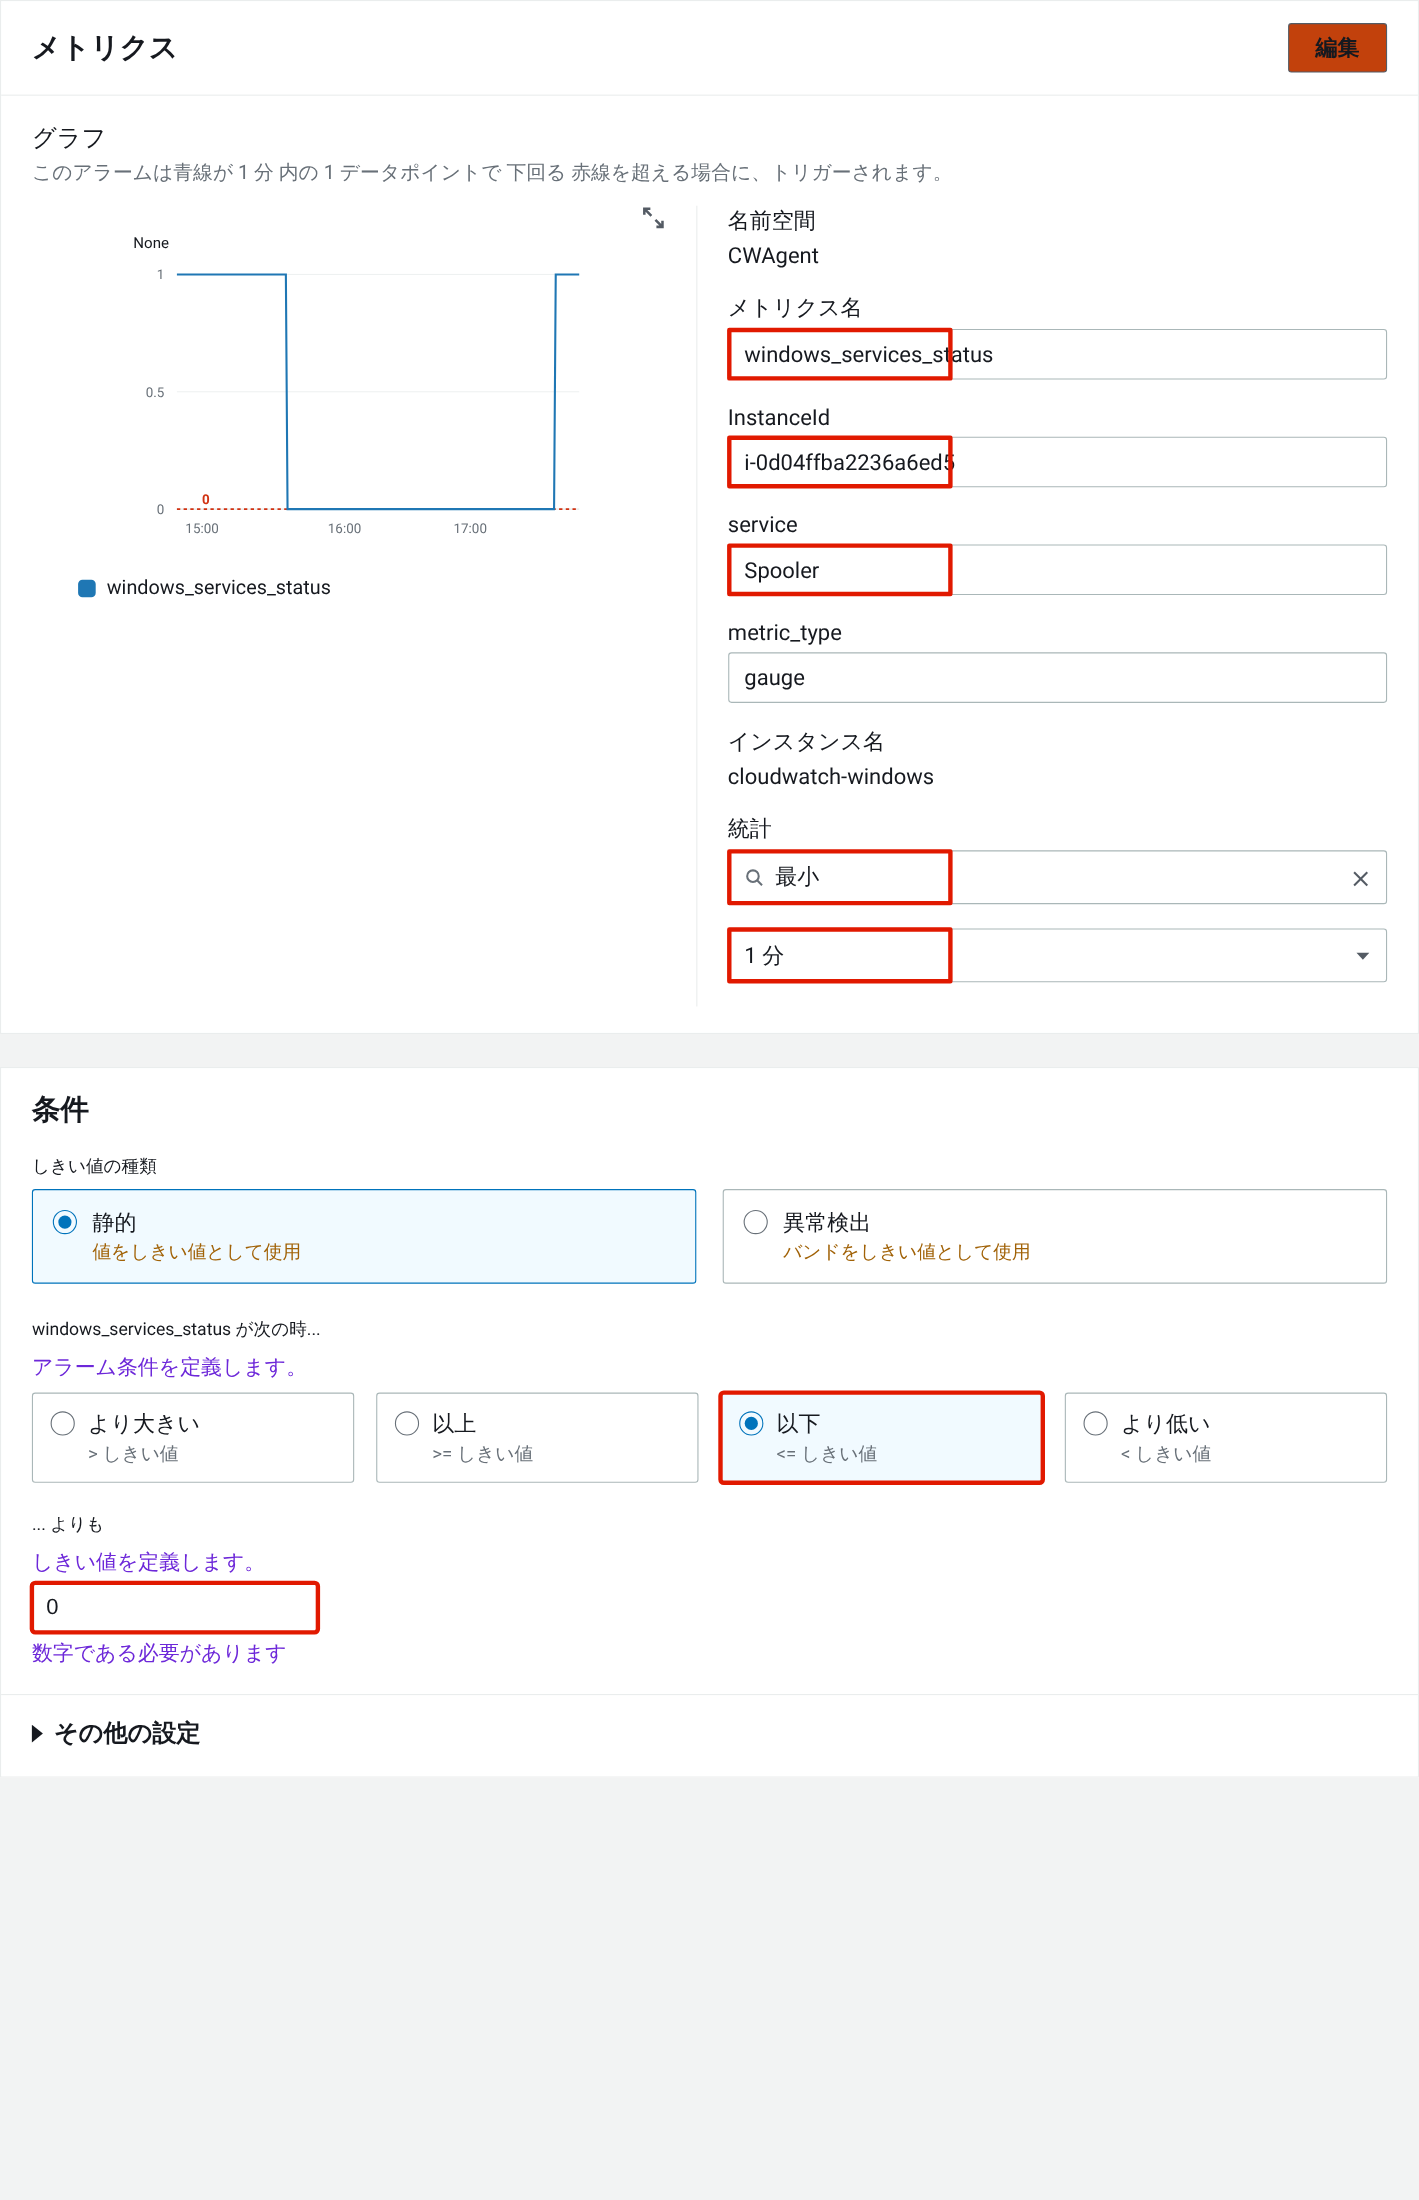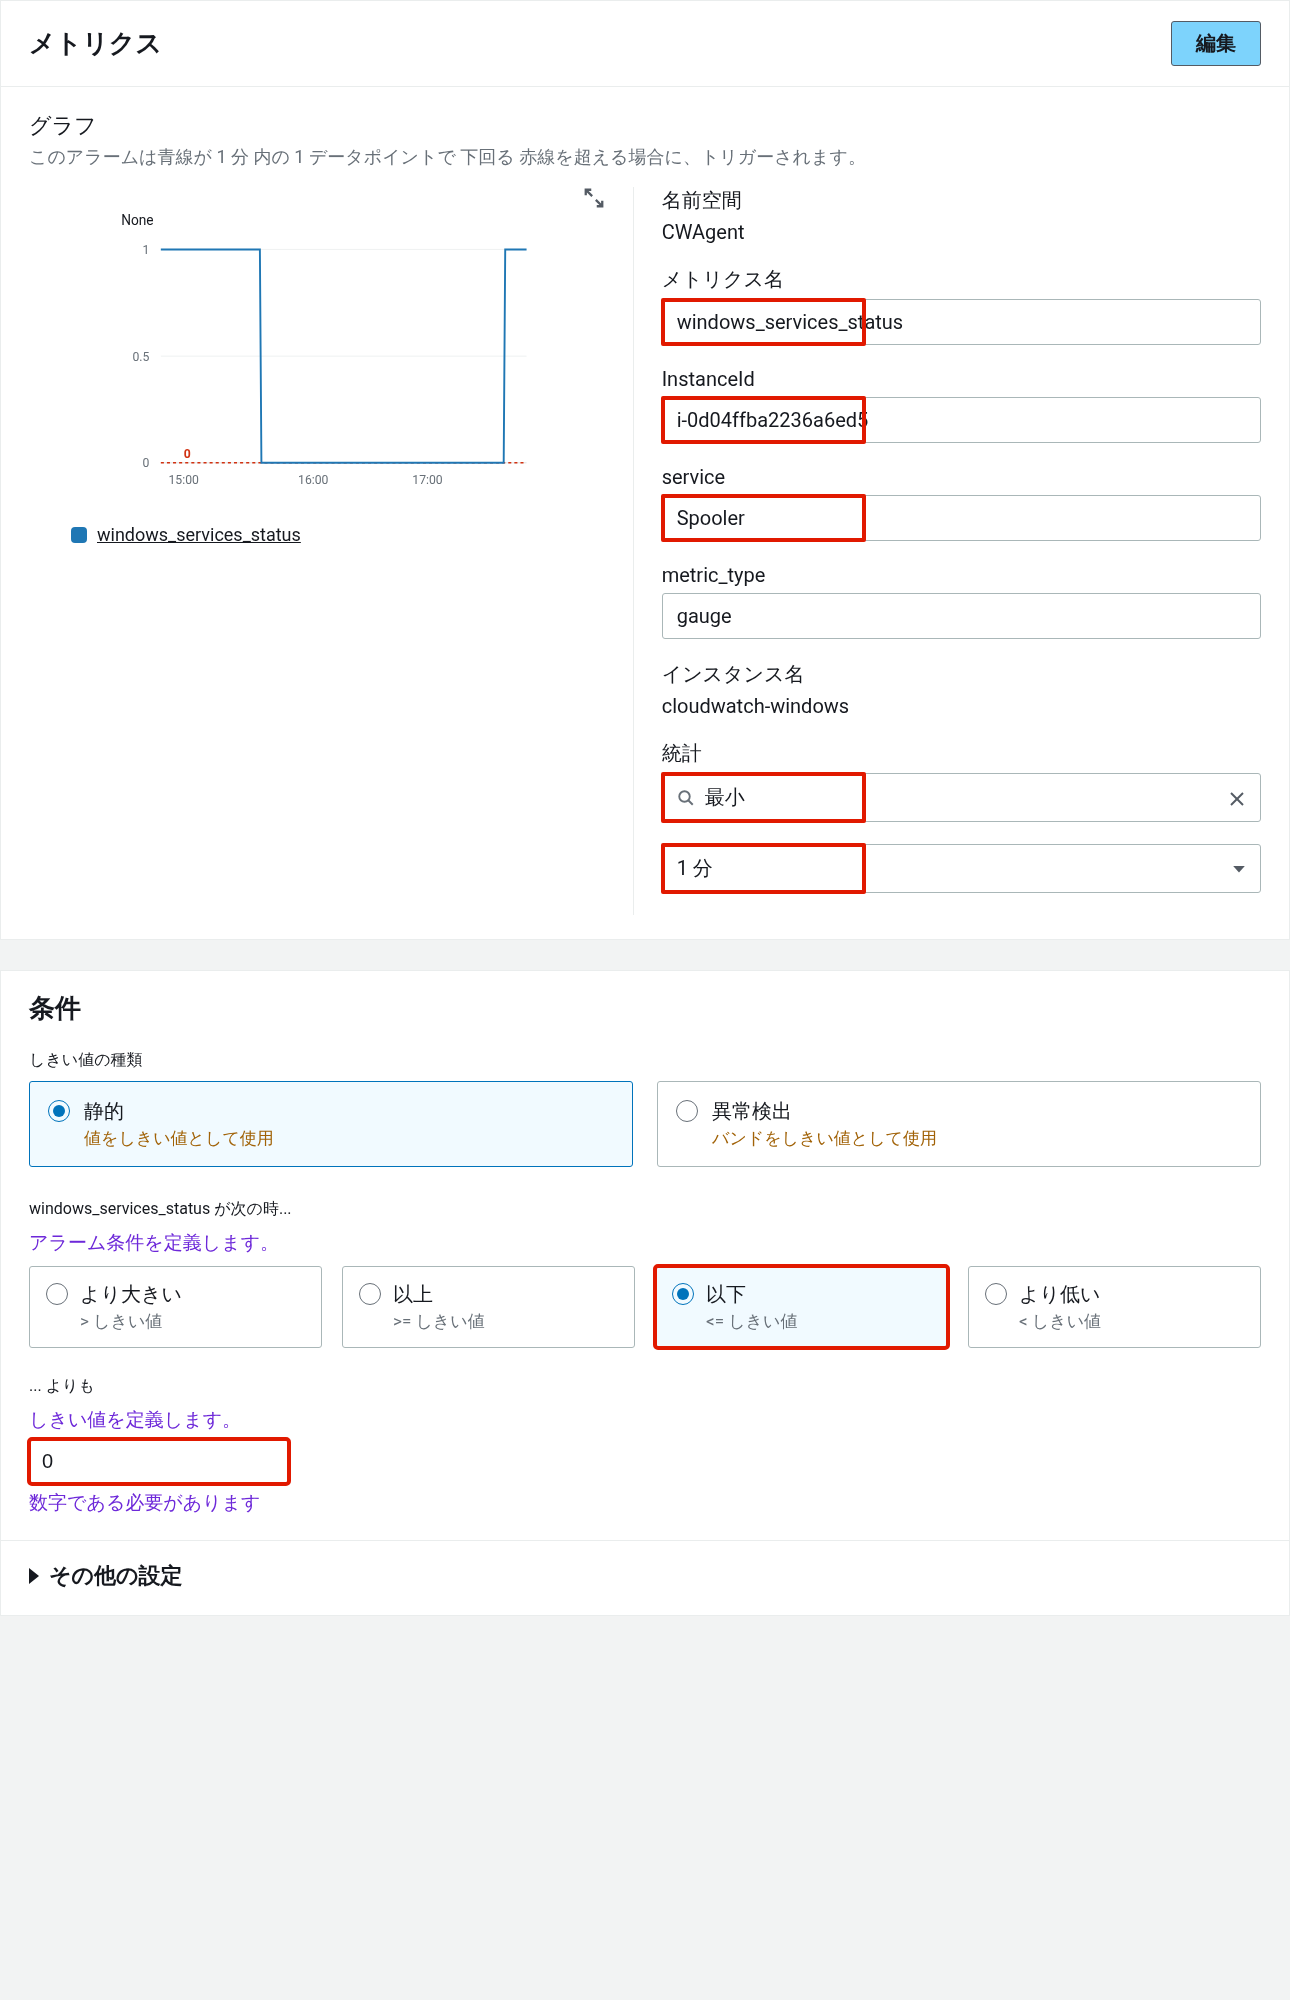--- a/index.html
+++ b/index.html
@@ -19,21 +19,21 @@
     align-items: center;
     padding: 20px 28px;
     border-bottom: 1px solid #eaeded;
   }
   .panel-header h2 {
     font-size: 26px;
     font-weight: 700;
   }
   .btn {
     border: 1px solid #545b64;
-    background: #7dd3fc;
+    background: #c2410c;
     color: #16191f;
     padding: 8px 24px;
     border-radius: 3px;
     font-size: 20px;
     font-weight: 700;
     cursor: pointer;
   }
   .panel-body {
     padding: 24px 28px;
   }
@@ -48,21 +48,20 @@
     margin-bottom: 18px;
   }
   .graph-row {
     display: flex;
     gap: 0;
   }
   .graph-col {
     flex: 0 0 49%;
     position: relative;
     padding-right: 20px;
-    text-decoration: underline;
   }
   .info-col {
     flex: 1;
     border-left: 1px solid #eaeded;
     padding-left: 28px;
   }
   .expand-icon {
     position: absolute;
     top: 0;
     right: 28px;

